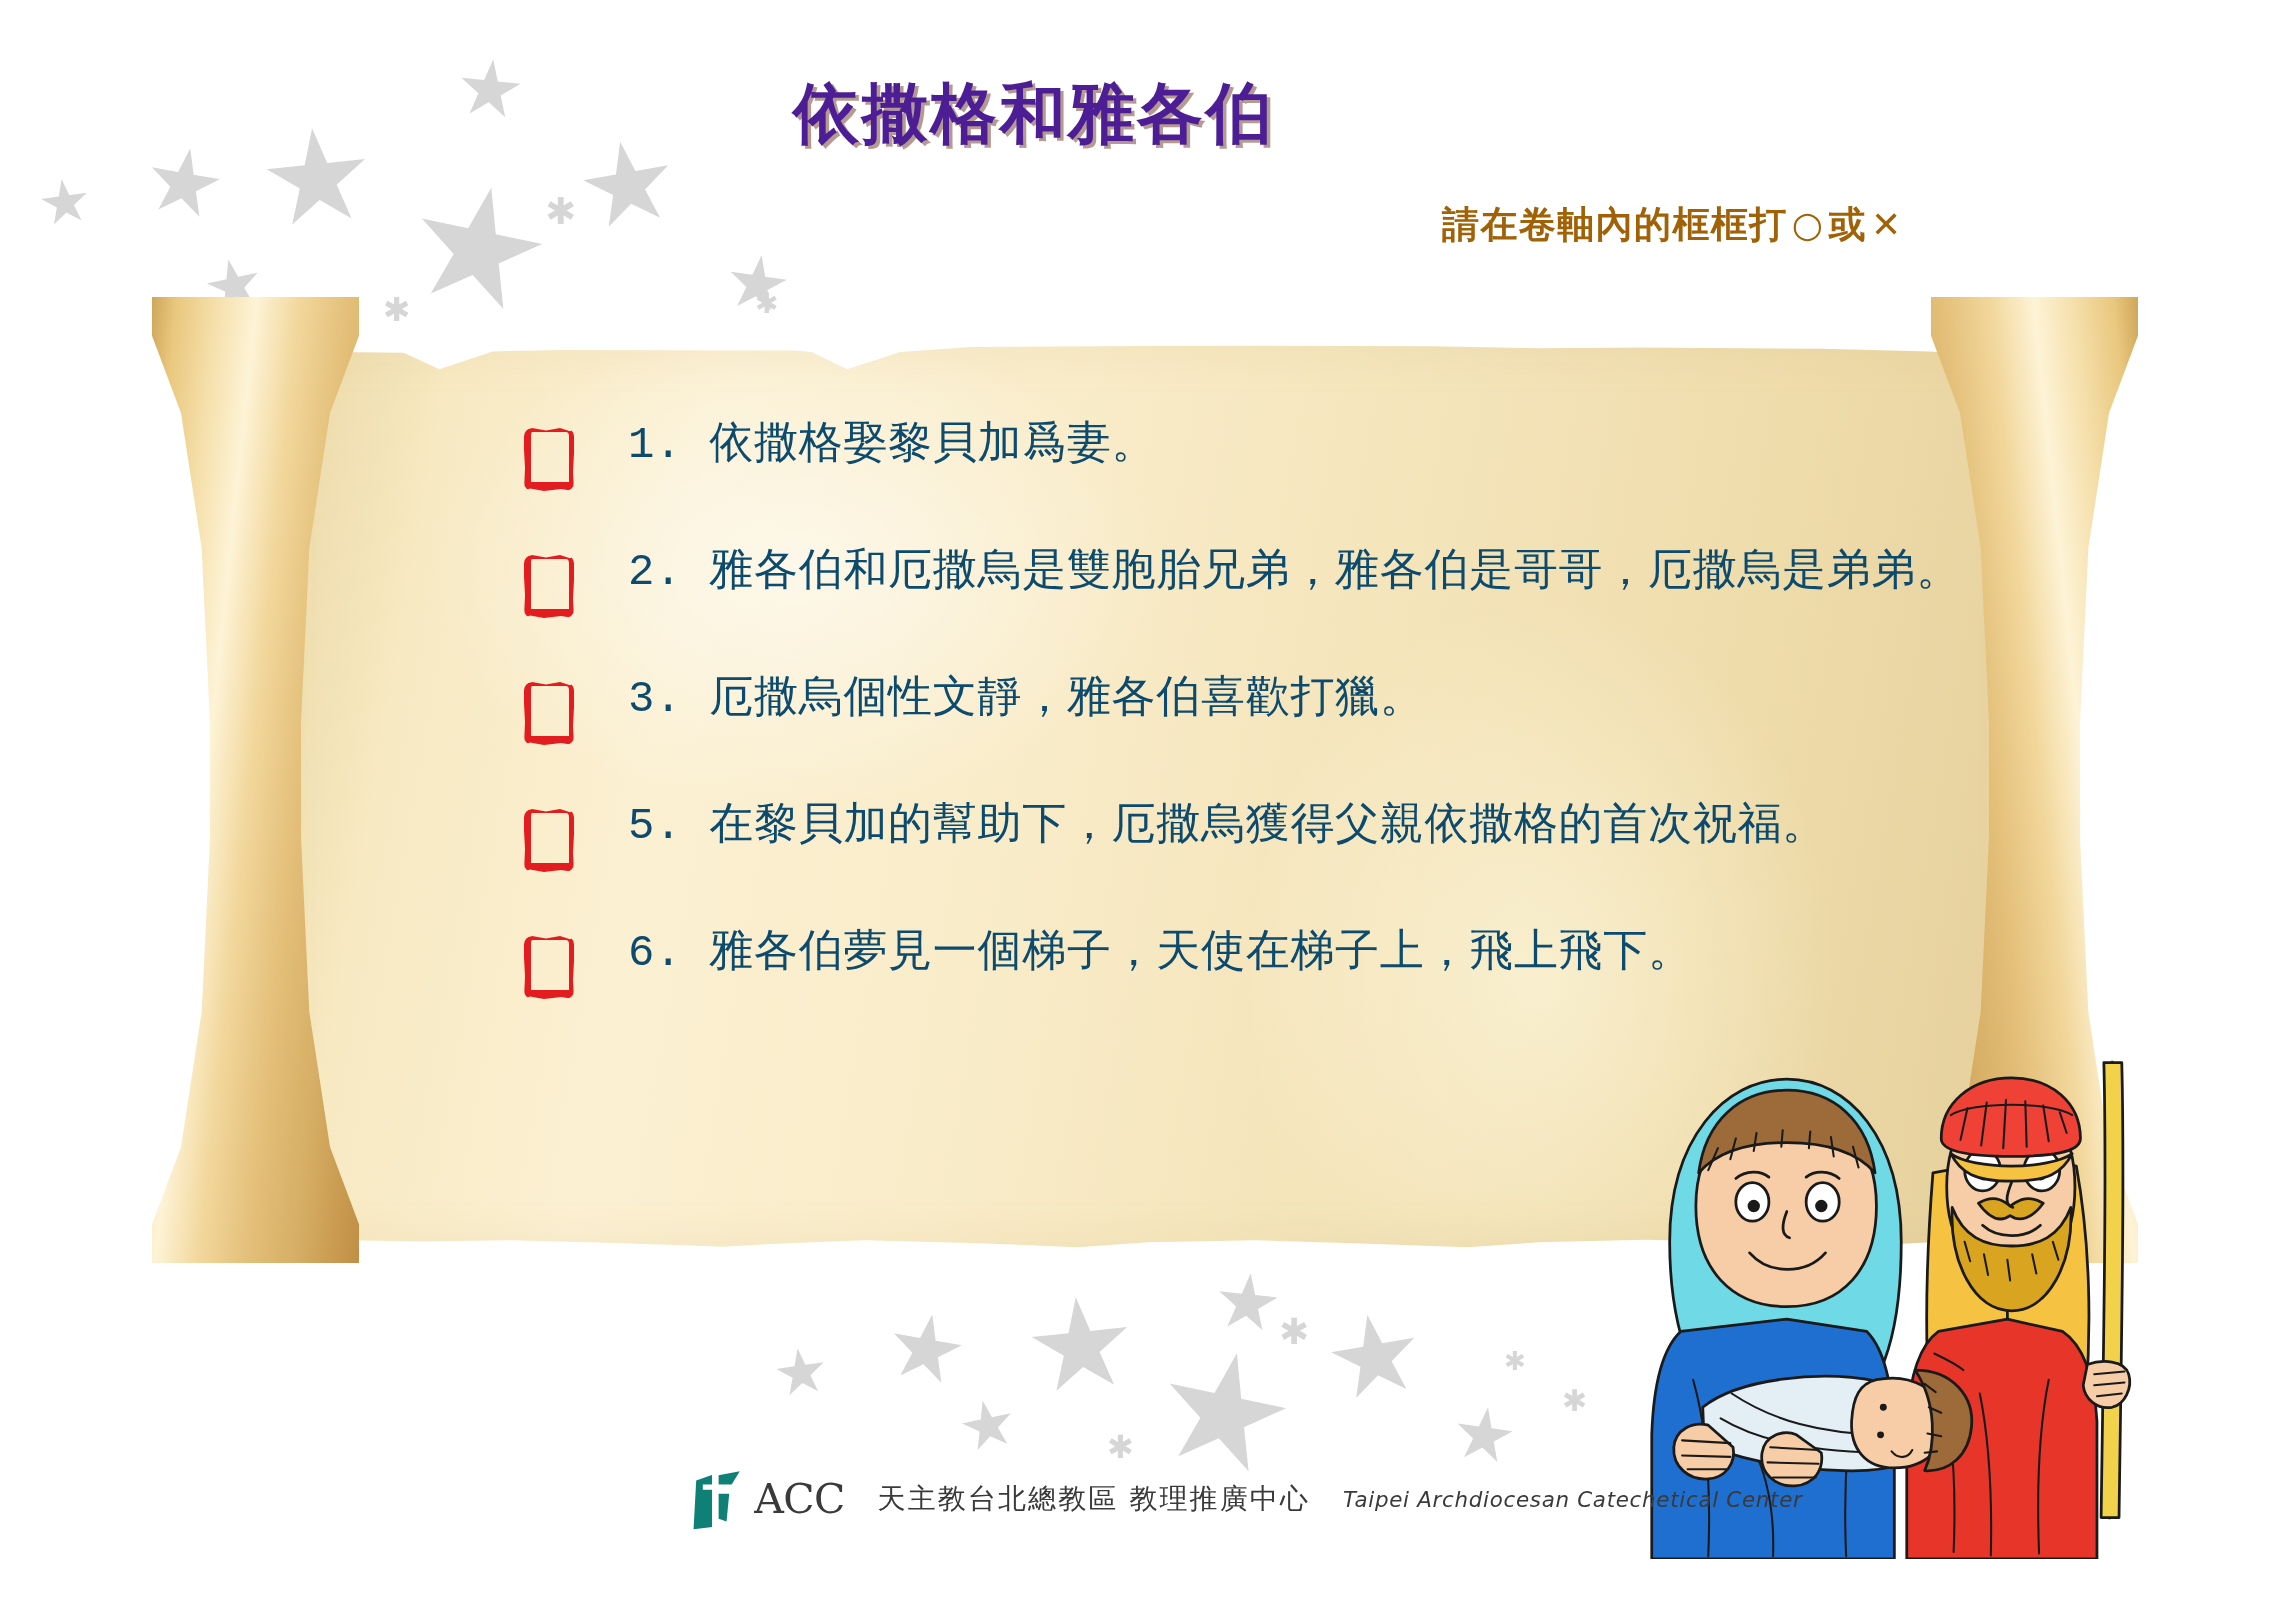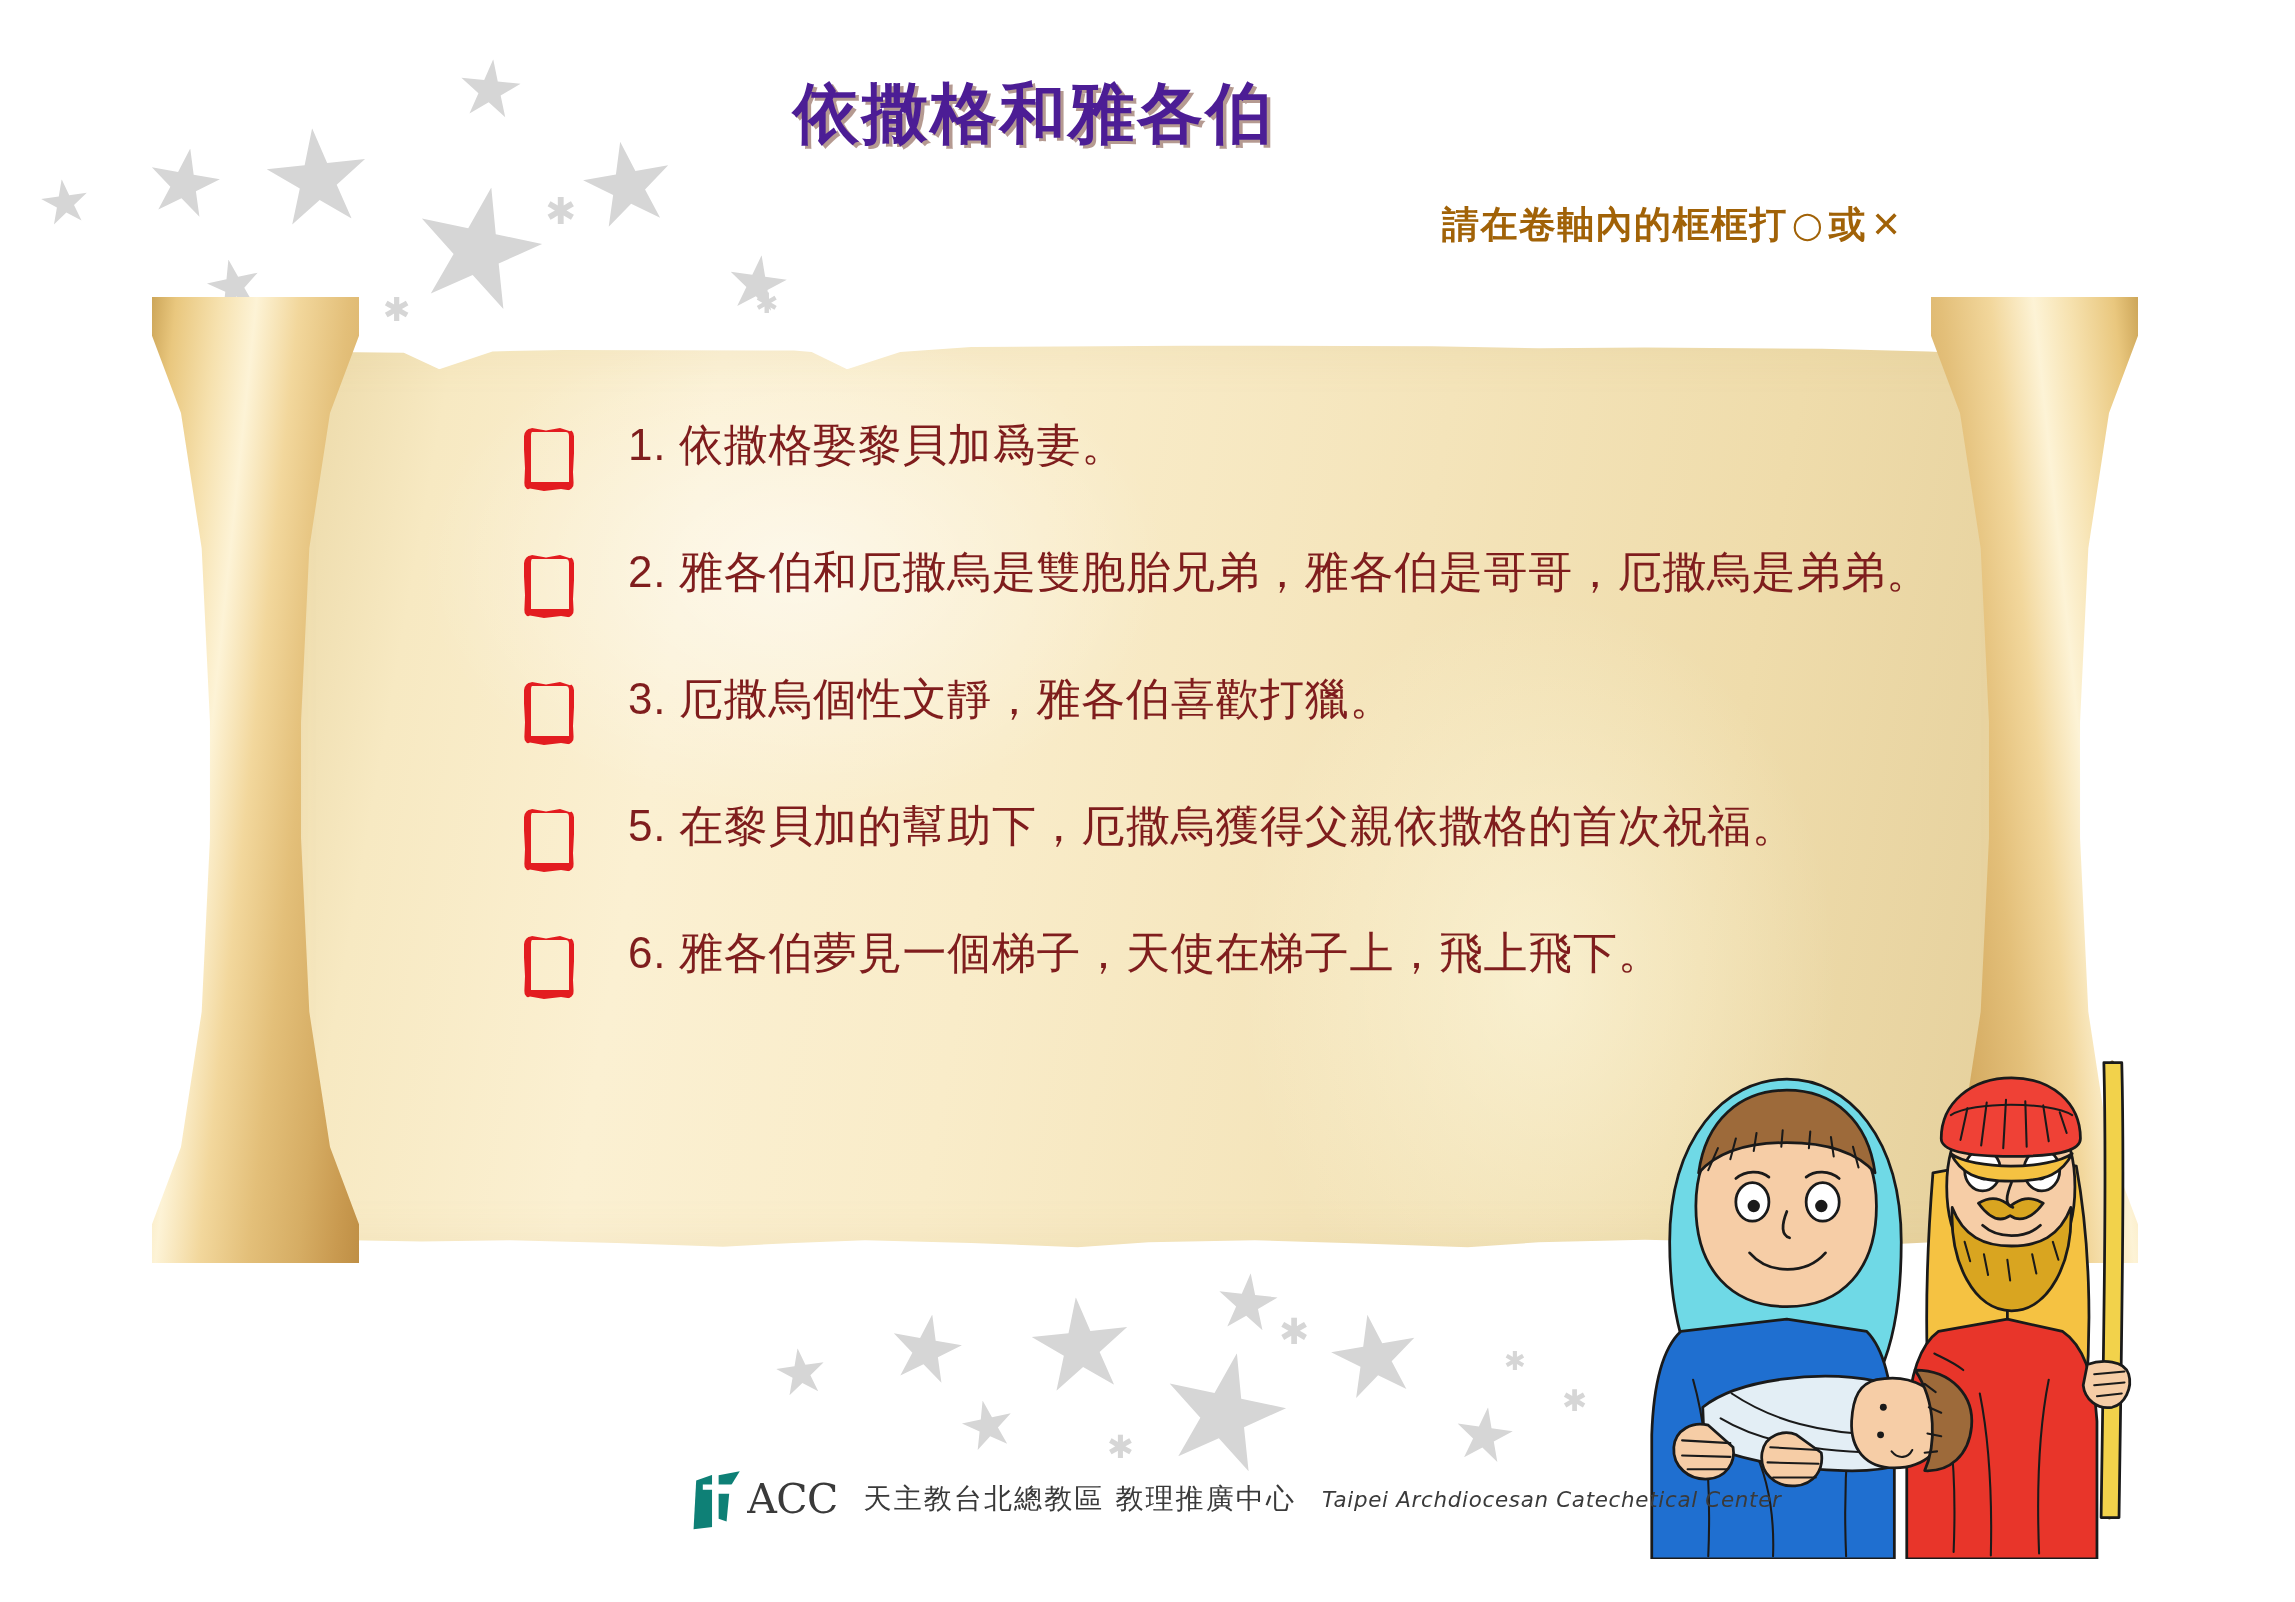--- a/index.html
+++ b/index.html
@@ -116,34 +116,34 @@
     border:6.2px solid #e31c20;
     border-radius:8.3px;
     border-top-width:4.8px;
     border-bottom-width:9px;
     border-left-width:7px;
     border-right-width:5.5px;
     clip-path:polygon(0 3%,16% 0,44% 4%,72% 0,92% 5%,100% 2%,100% 40%,98% 70%,100% 100%,74% 97%,40% 100%,12% 96%,0 100%,2% 64%,0 34%);
   }
   .item-text {
     font-size:44px;
-    color:#7f1d1d;
-    font-family:Liberation Sans, sans-serif;
+    color:#0c4a6e;
+    font-family:Liberation Mono, monospace;
     letter-spacing:0.7px;
     white-space:nowrap;
     line-height:1.1;
     font-weight:500;
   }
 
   
   .illustration { position:absolute; left:1649px; top:1035px; width:510px; height:524px; }
   .illustration svg { width:100%; height:100%; display:block; }
 
   
-  .footer { position:absolute; left:683px; top:1466px; display:flex; align-items:center; gap:8px; }
+  .footer { position:absolute; left:683px; top:1466px; display:flex; align-items:center; gap:15px; }
   .logo-mark { width:66px; height:66px; flex:0 0 auto; }
   .logo-acc {
     font-size:41px; color:#3a3a3a; letter-spacing:-0.7px;
     font-family:"DejaVu Serif","Liberation Serif",serif;
     margin-left:-9.7px;
   }
   .logo-zh {
     font-size:28px; color:#3a3a3a; letter-spacing:2.1px; margin-left:18px;
     font-family:"DejaVu Sans","Liberation Sans",sans-serif;
   }

